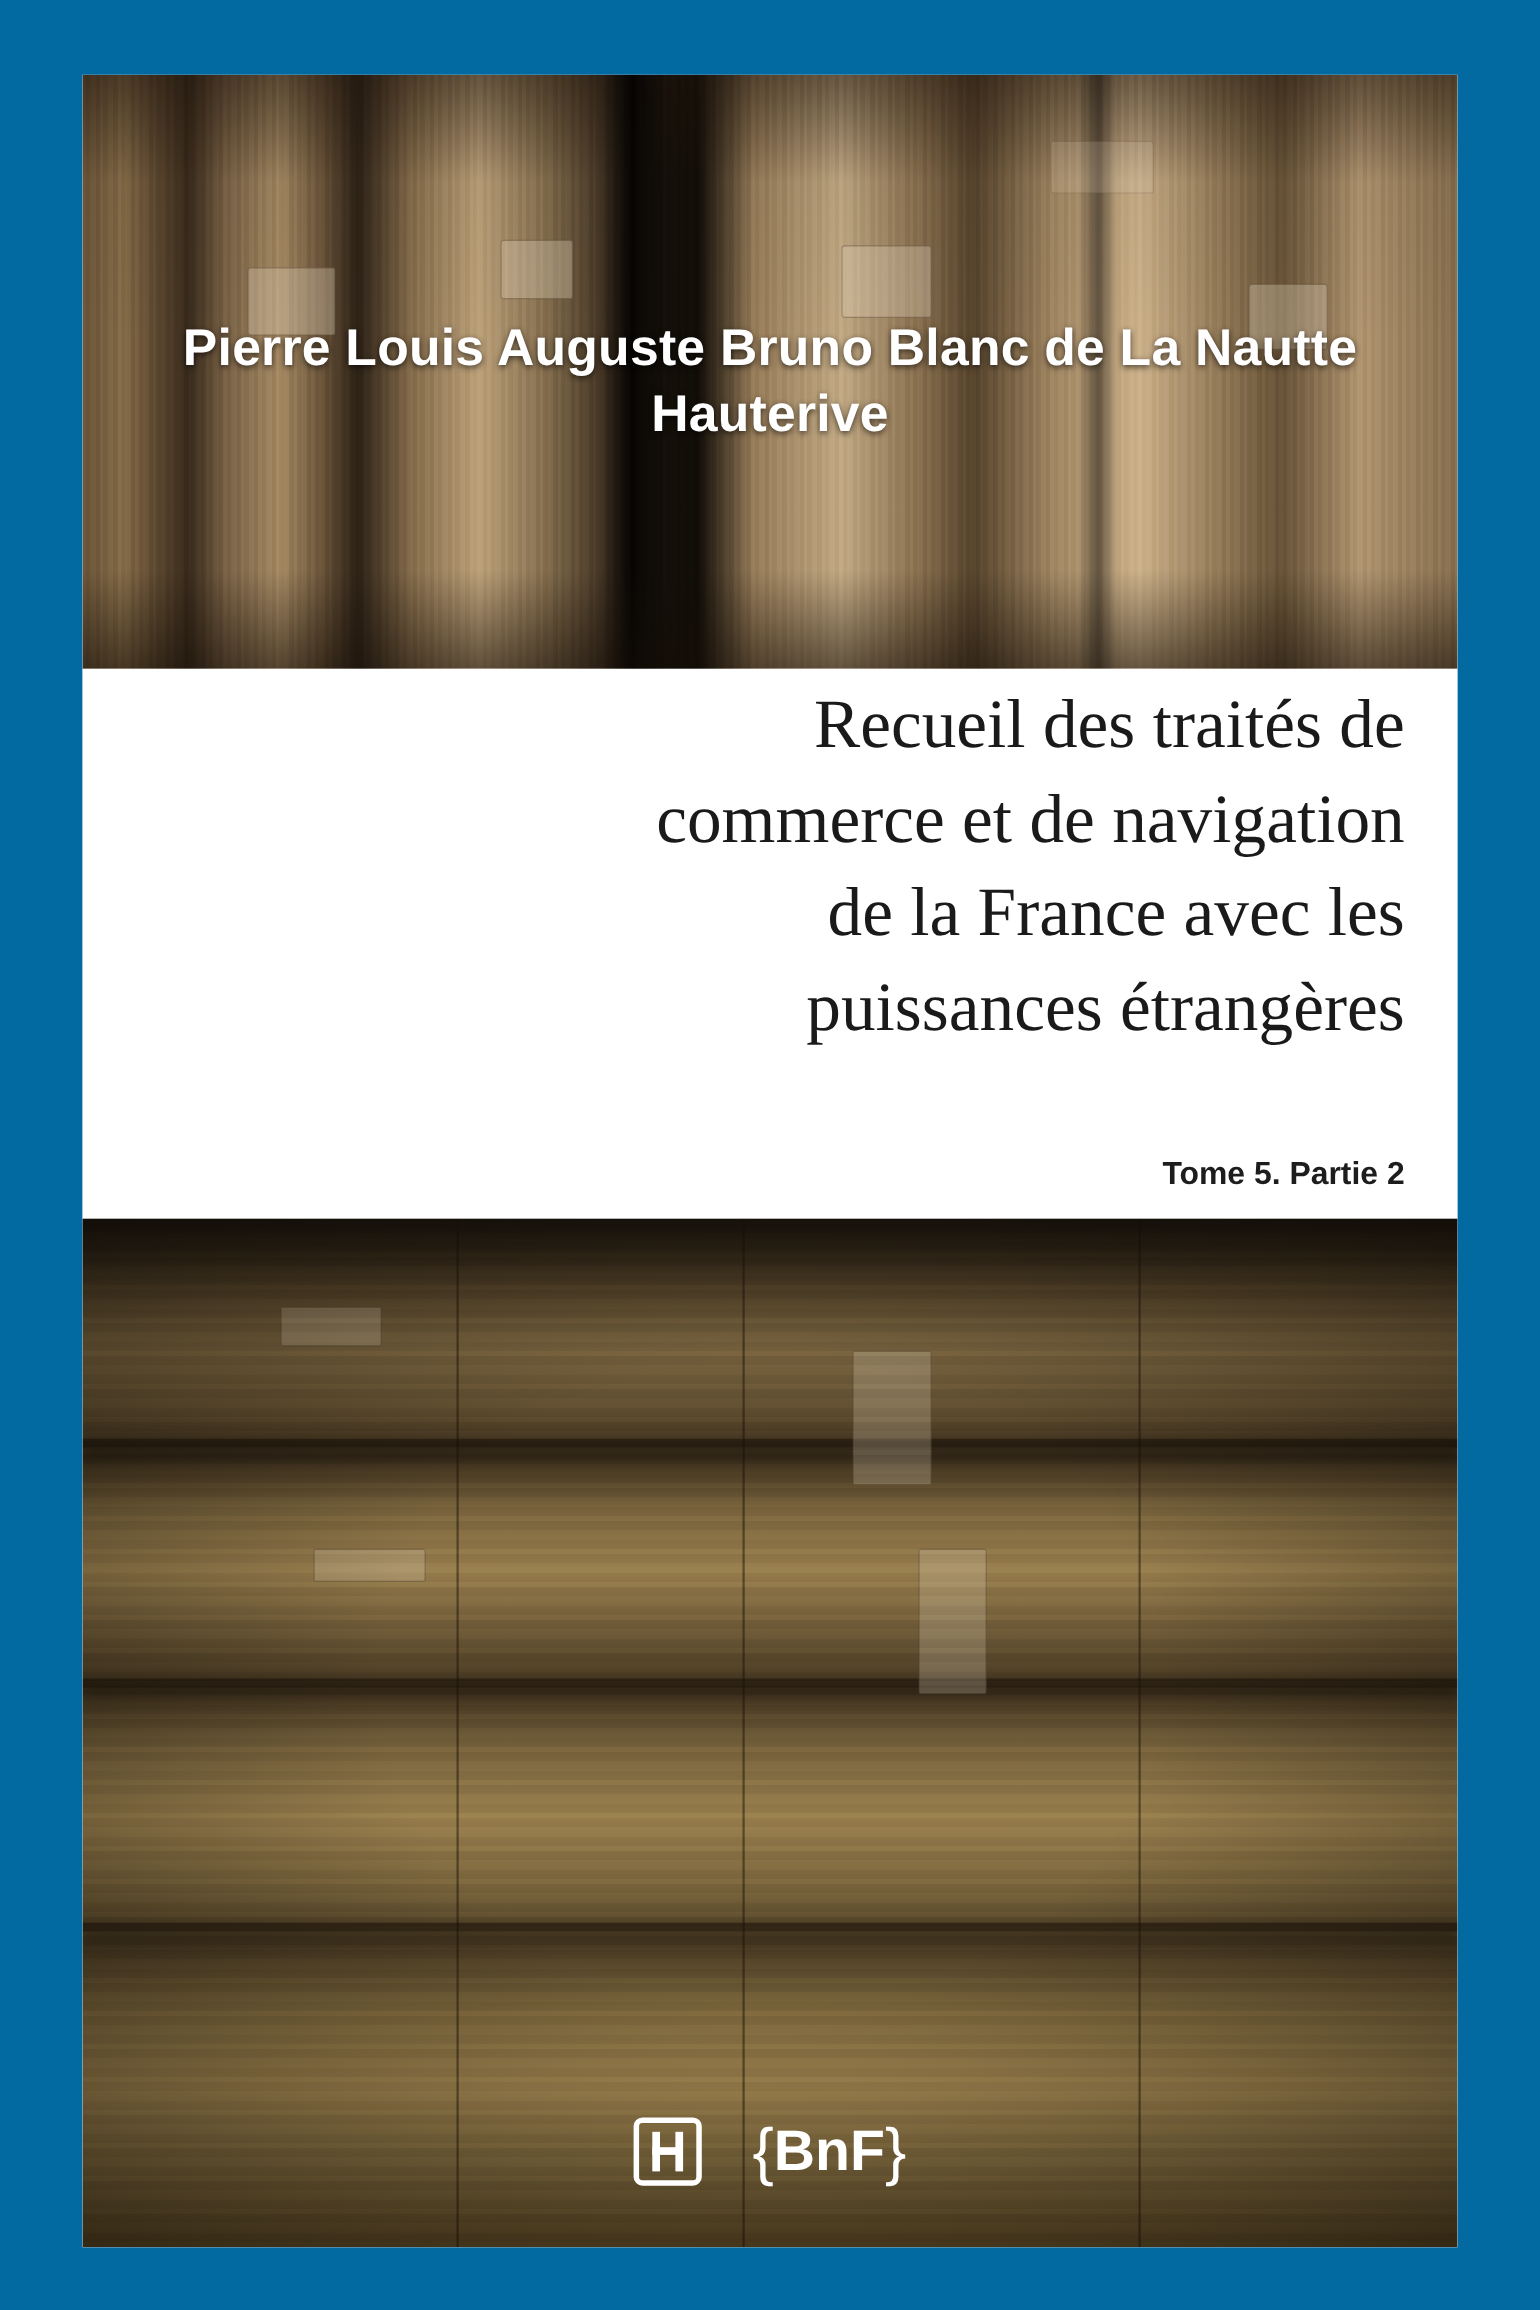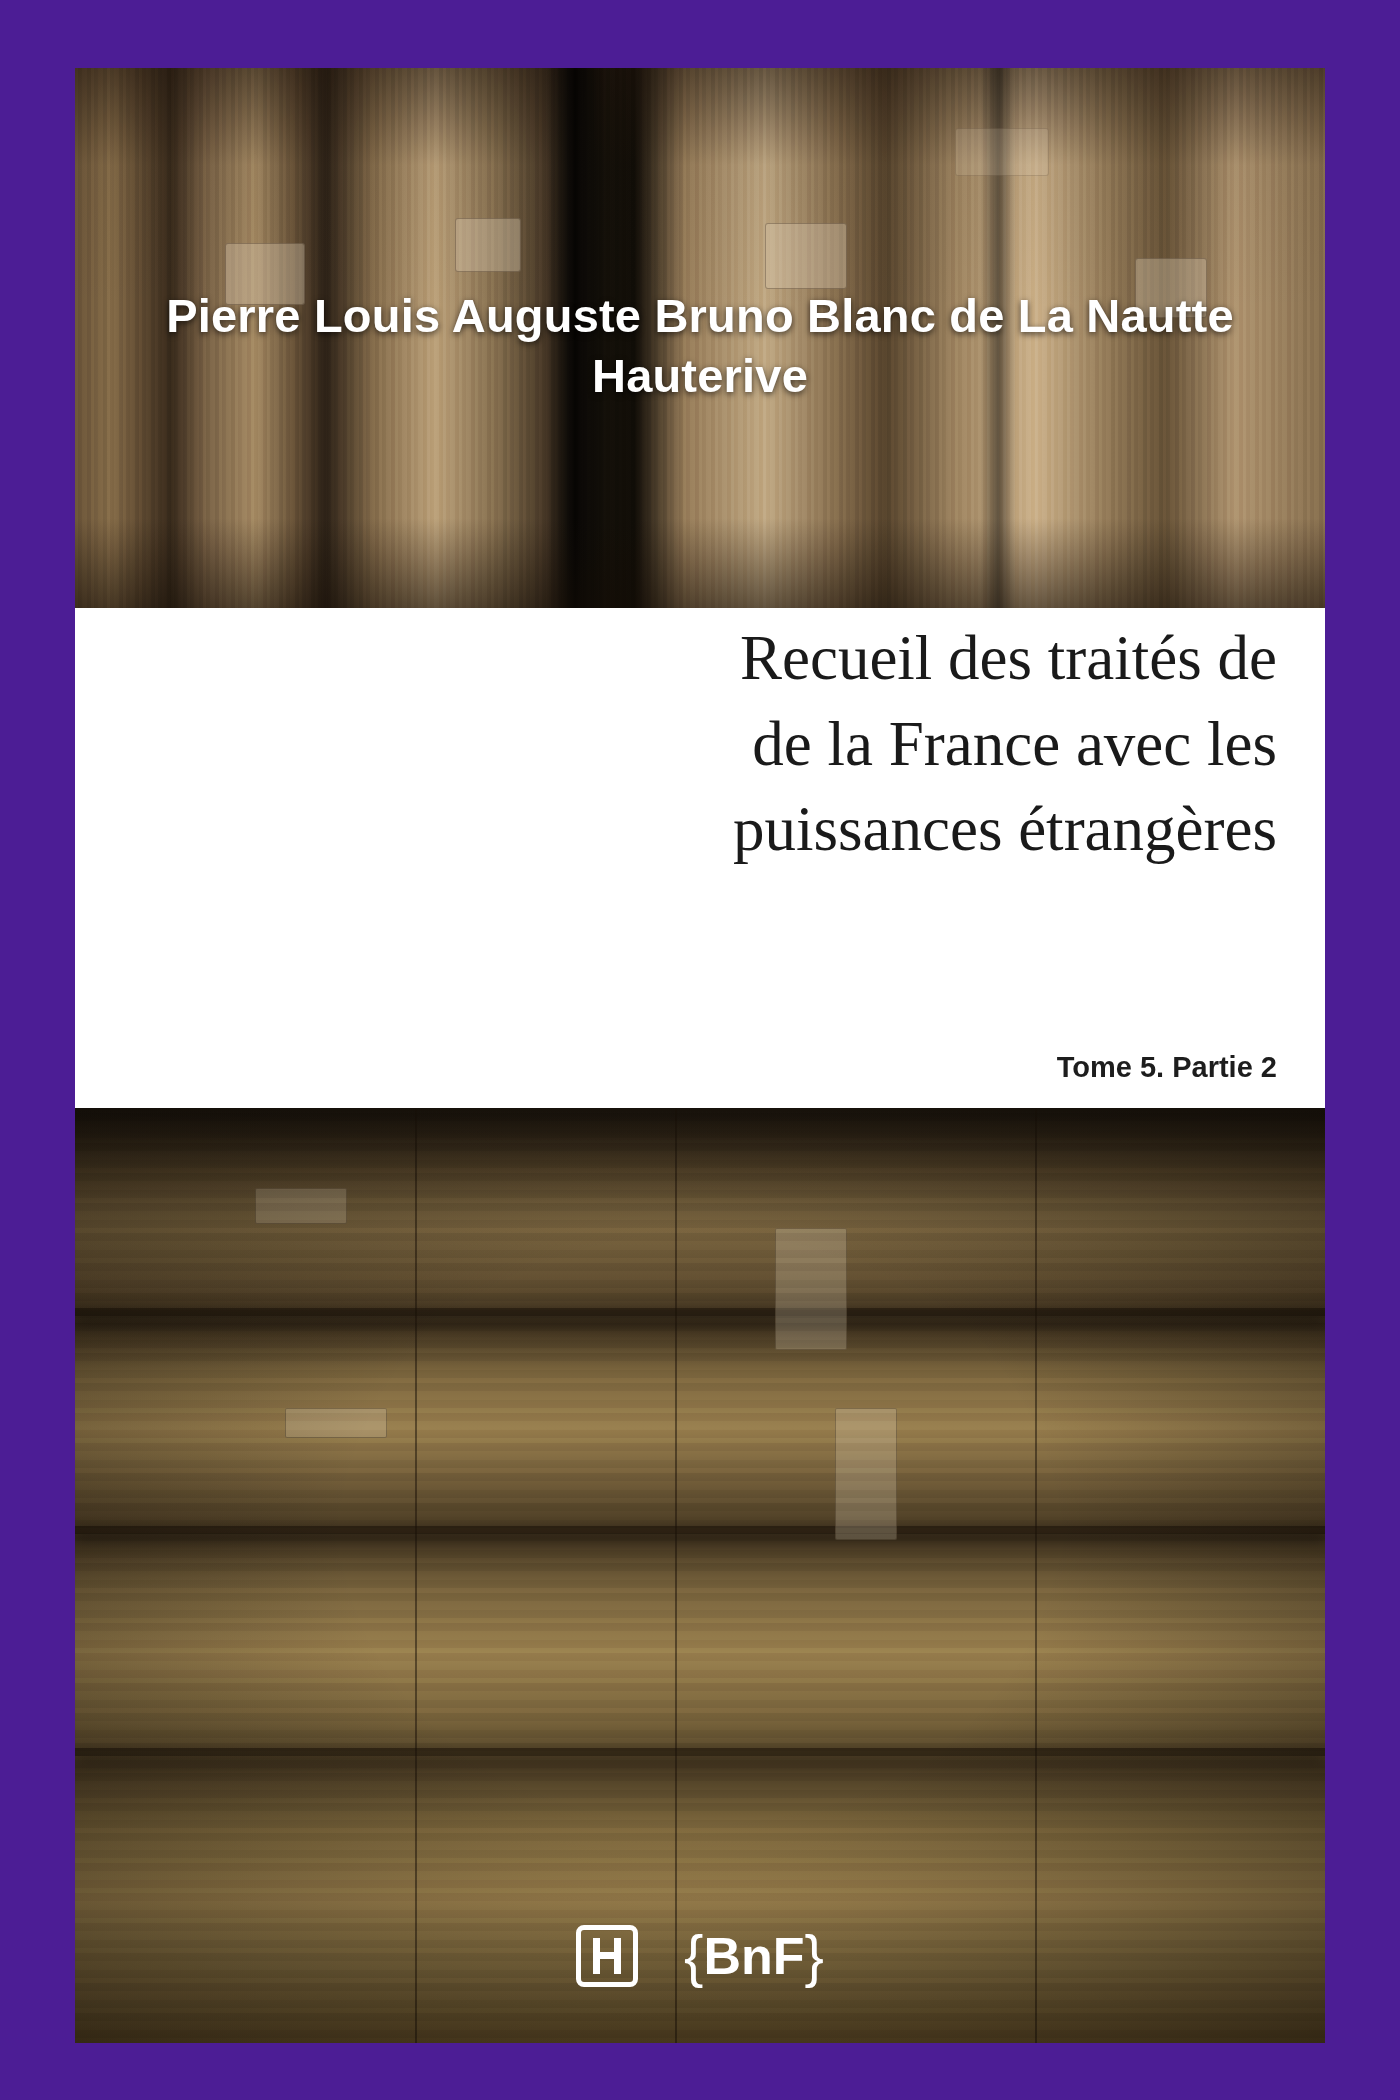--- a/index.html
+++ b/index.html
@@ -11,21 +11,21 @@
     width: 1400px;
     height: 2100px;
     font-family: "Liberation Sans", sans-serif;
     overflow: hidden;
   }
 
   .page {
     position: relative;
     width: 1400px;
     height: 2100px;
-    background: #4c1d95;
+    background: #0369a1;
     box-sizing: border-box;
   }
 
   
   .cover {
     position: absolute;
     left: 75px;
     top: 68px;
     width: 1250px;
     height: 1975px;
@@ -262,20 +262,21 @@
       <div class="label l4"></div>
       <div class="label l5"></div>
       <div class="shelf-shadow"></div>
 
       <div class="author">Pierre Louis Auguste Bruno Blanc de La Nautte Hauterive</div>
     </div>
 
     <div class="title-band">
       <div class="title">
         <div>Recueil des traités de</div>
+        <div>commerce et de navigation</div>
         <div>de la France avec les</div>
         <div>puissances étrangères</div>
       </div>
       <div class="tome">Tome 5. Partie 2</div>
     </div>
 
     <div class="photo-bottom">
       <div class="hshelf s1"></div>
       <div class="hshelf s2"></div>
       <div class="hshelf s3"></div>

